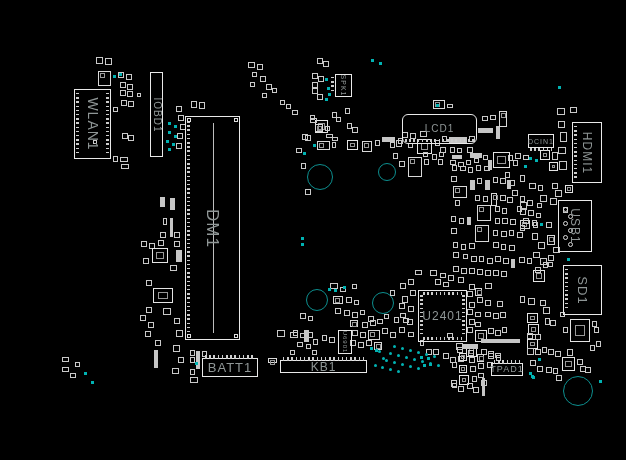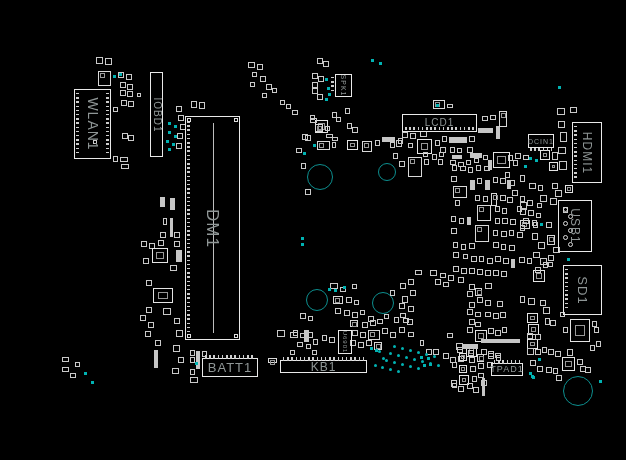--- a/index.html
+++ b/index.html
@@ -452,21 +452,21 @@
       <div class="vline" style="left: 50%; top: 6px; bottom: 6px;"></div>
       <div class="combv" style="left: 1px; top: 4px; bottom: 4px; width: 3px;"></div>
       <div class="corner" style="left: 1px; top: 1px;"></div>
       <div class="corner" style="right: 1px; top: 1px;"></div>
       <div class="corner" style="left: 1px; bottom: 1px;"></div>
       <div class="corner" style="right: 1px; bottom: 1px;"></div>
       <div class="lblwrap">
         <span class="lbl v" style="font-size: 17px;">DM1</span>
       </div>
     </div>
-    <div class="comp" style="left: 402px; top: 114px; width: 75px; height: 18px;">
+    <div class="comp" style="left: 402px; top: 114px; width: 75px; height: 30px; border-radius: 6px;">
       <div class="combh" style="left: 2px; right: 2px; bottom: 1px; height: 3px;"></div>
       <div class="lblwrap">
         <span class="lbl" style="font-size: 10px;">LCD1</span>
       </div>
     </div>
     <div class="comp" style="left: 335px; top: 74px; width: 17px; height: 23px;">
       <div class="combv" style="left: -5px; top: 2px; bottom: 2px; width: 3px;"></div>
       <div class="lblwrap">
         <span class="lbl v" style="font-size: 7px;">SPK1</span>
       </div>
@@ -491,20 +491,29 @@
       <div class="uc" style="left: 4px; top: 34px;"></div>
       <div class="uc" style="left: 9px; top: 41px;"></div>
       <div class="lblwrap">
         <span class="lbl v" style="font-size: 12px;">USB1</span>
       </div>
     </div>
     <div class="comp" style="left: 563px; top: 265px; width: 39px; height: 50px;">
       <div class="combv" style="left: 1px; top: 3px; bottom: 3px; width: 3px;"></div>
       <div class="lblwrap">
         <span class="lbl v" style="font-size: 13px;">SD1</span>
+      </div>
+    </div>
+    <div class="comp" style="left: 418px; top: 290px; width: 49px; height: 52px;">
+      <div class="combh" style="left: 4px; right: 4px; top: 1px; height: 3px;"></div>
+      <div class="combh" style="left: 4px; right: 4px; bottom: 1px; height: 3px;"></div>
+      <div class="combv" style="left: 1px; top: 4px; bottom: 4px; width: 3px;"></div>
+      <div class="combv" style="right: 1px; top: 4px; bottom: 4px; width: 3px;"></div>
+      <div class="lblwrap">
+        <span class="lbl" style="font-size: 12px;">U2401</span>
       </div>
     </div>
     <div class="comp" style="left: 338px; top: 330px; width: 14px; height: 24px;">
       <div class="lblwrap">
         <span class="lbl v" style="font-size: 6px;">U6901</span>
       </div>
     </div>
     <div class="comp" style="left: 202px; top: 358px; width: 56px; height: 19px;">
       <div class="combh" style="left: 2px; right: 2px; top: -4px; height: 4px;"></div>
       <div class="lblwrap">

